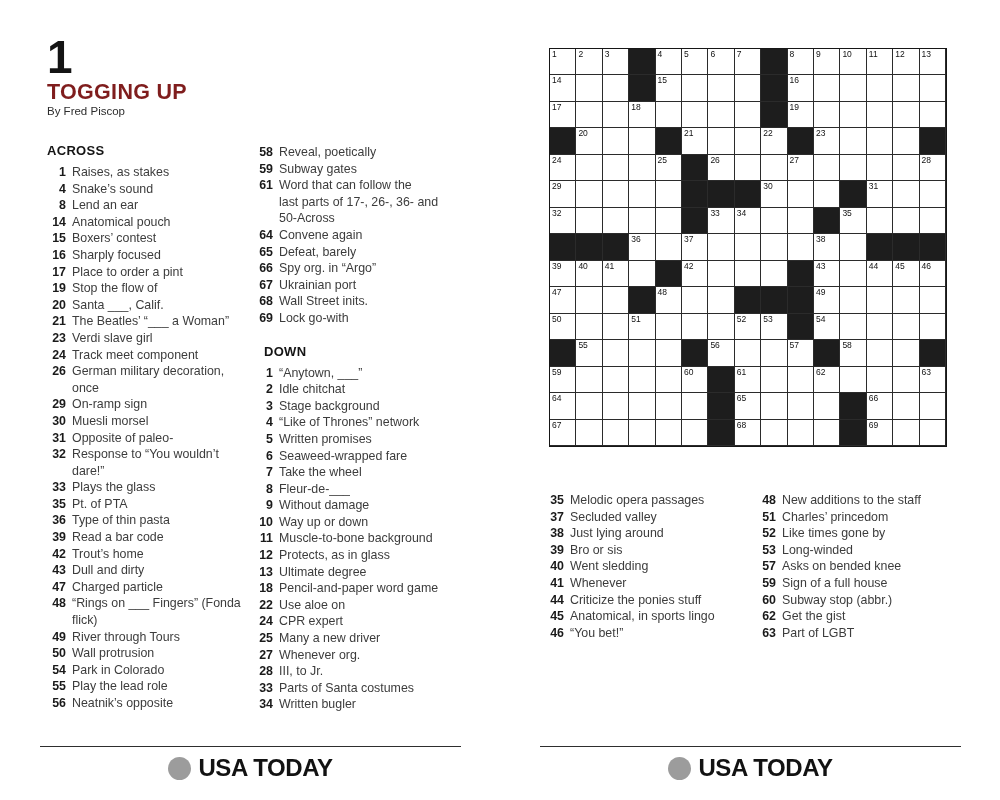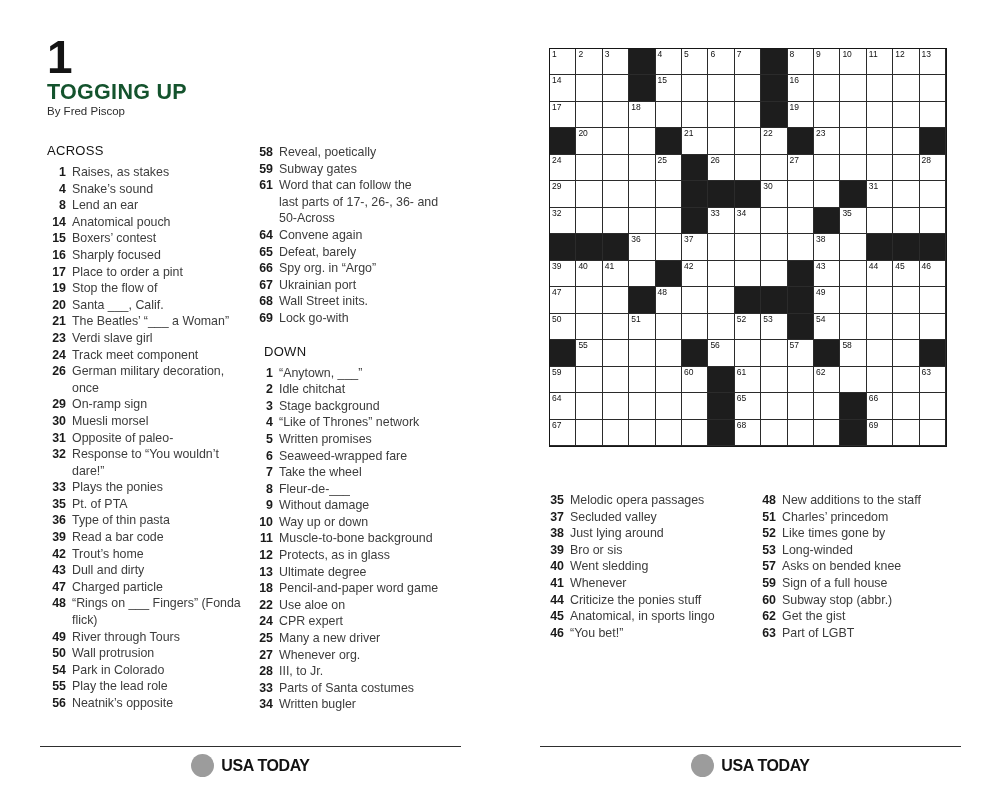--- a/index.html
+++ b/index.html
@@ -2,50 +2,50 @@
 <html><head>
 <meta charset="utf-8">
 <style>
   html,body{margin:0;padding:0;background:#ffffff;}
   body{width:1000px;height:800px;overflow:hidden;font-family:"Liberation Sans",sans-serif;color:#222;}
   .canvas{position:relative;width:1000px;height:800px;background:#fff;}
 
   
   .title-block{position:absolute;left:47px;top:38px;}
   .puzzle-number{font-size:46px;font-weight:bold;line-height:.85;color:#141414;letter-spacing:-1px;}
-  .puzzle-title{font-size:21.5px;font-weight:bold;color:#14532d;margin:3px 0 0 0;letter-spacing:.3px;}
+  .puzzle-title{font-size:21.5px;font-weight:bold;color:#7f1d1d;margin:3px 0 0 0;letter-spacing:.3px;}
   .byline{font-size:11.5px;color:#2d2d2d;}
 
   
   .clue-col{position:absolute;}
   .col-left1{left:47px;top:143px;width:212px;}
   .col-left2{left:254px;top:144px;width:212px;}
   .col-right1{left:545px;top:492px;width:215px;}
   .col-right2{left:757px;top:492px;width:215px;}
-  .clue-header{font-size:13px;font-weight:normal;color:#141414;letter-spacing:.3px;margin:0 0 6px 0;}
+  .clue-header{font-size:13px;font-weight:bold;color:#141414;letter-spacing:.3px;margin:0 0 6px 0;}
   .down-header{margin-top:17px;margin-left:10px;}
   .clue{display:flex;align-items:flex-start;font-size:12.4px;line-height:16.6px;color:#3c3c3c;}
   .cn{flex:0 0 19px;width:19px;text-align:right;font-weight:bold;color:#1a1a1a;}
   .ct{flex:1;padding-left:6px;white-space:pre-line;}
 
   
   .grid{position:absolute;left:549px;top:48px;width:396px;height:397px;
         display:grid;grid-template-columns:repeat(15,1fr);grid-template-rows:repeat(15,1fr);
         border:1.5px solid #161616;background:#fff;box-sizing:content-box;}
   .cell{position:relative;background:#fff;border-right:1px solid #2b2b2b;border-bottom:1px solid #2b2b2b;}
   .cell.black{background:#1d1d1d;}
   .num{position:absolute;top:1px;left:2px;font-size:8.5px;line-height:1;color:#111;}
 
   
   .footer{position:absolute;top:746px;width:421px;border-top:1px solid #2e2e2e;}
   .footer-left{left:40px;}
   .footer-right{left:540px;}
   .footer-logo{display:flex;align-items:center;justify-content:center;margin-top:7px;gap:7px;}
   .logo-circle{width:23px;height:23px;border-radius:50%;background:#9c9c9c;display:inline-block;}
-  .logo-text{font-size:16px;font-weight:bold;color:#121212;letter-spacing:-.4px;}
+  .logo-text{font-size:24px;font-weight:bold;color:#121212;letter-spacing:-.4px;}
 </style>
 </head>
 <body>
 
 <div class="canvas">
 
   <section>
     <div class="title-block">
       <div class="puzzle-number">1</div>
       <div class="puzzle-title">TOGGING UP</div>
@@ -120,21 +120,21 @@
             <span class="cn">31</span>
             <span class="ct">Opposite of paleo-</span>
           </div>
           <div class="clue">
             <span class="cn">32</span>
             <span class="ct">Response to “You wouldn’t
 dare!”</span>
           </div>
           <div class="clue">
             <span class="cn">33</span>
-            <span class="ct">Plays the ponies</span>
+            <span class="ct">Plays the glass</span>
           </div>
           <div class="clue">
             <span class="cn">35</span>
             <span class="ct">Pt. of PTA</span>
           </div>
           <div class="clue">
             <span class="cn">36</span>
             <span class="ct">Type of thin pasta</span>
           </div>
           <div class="clue">

